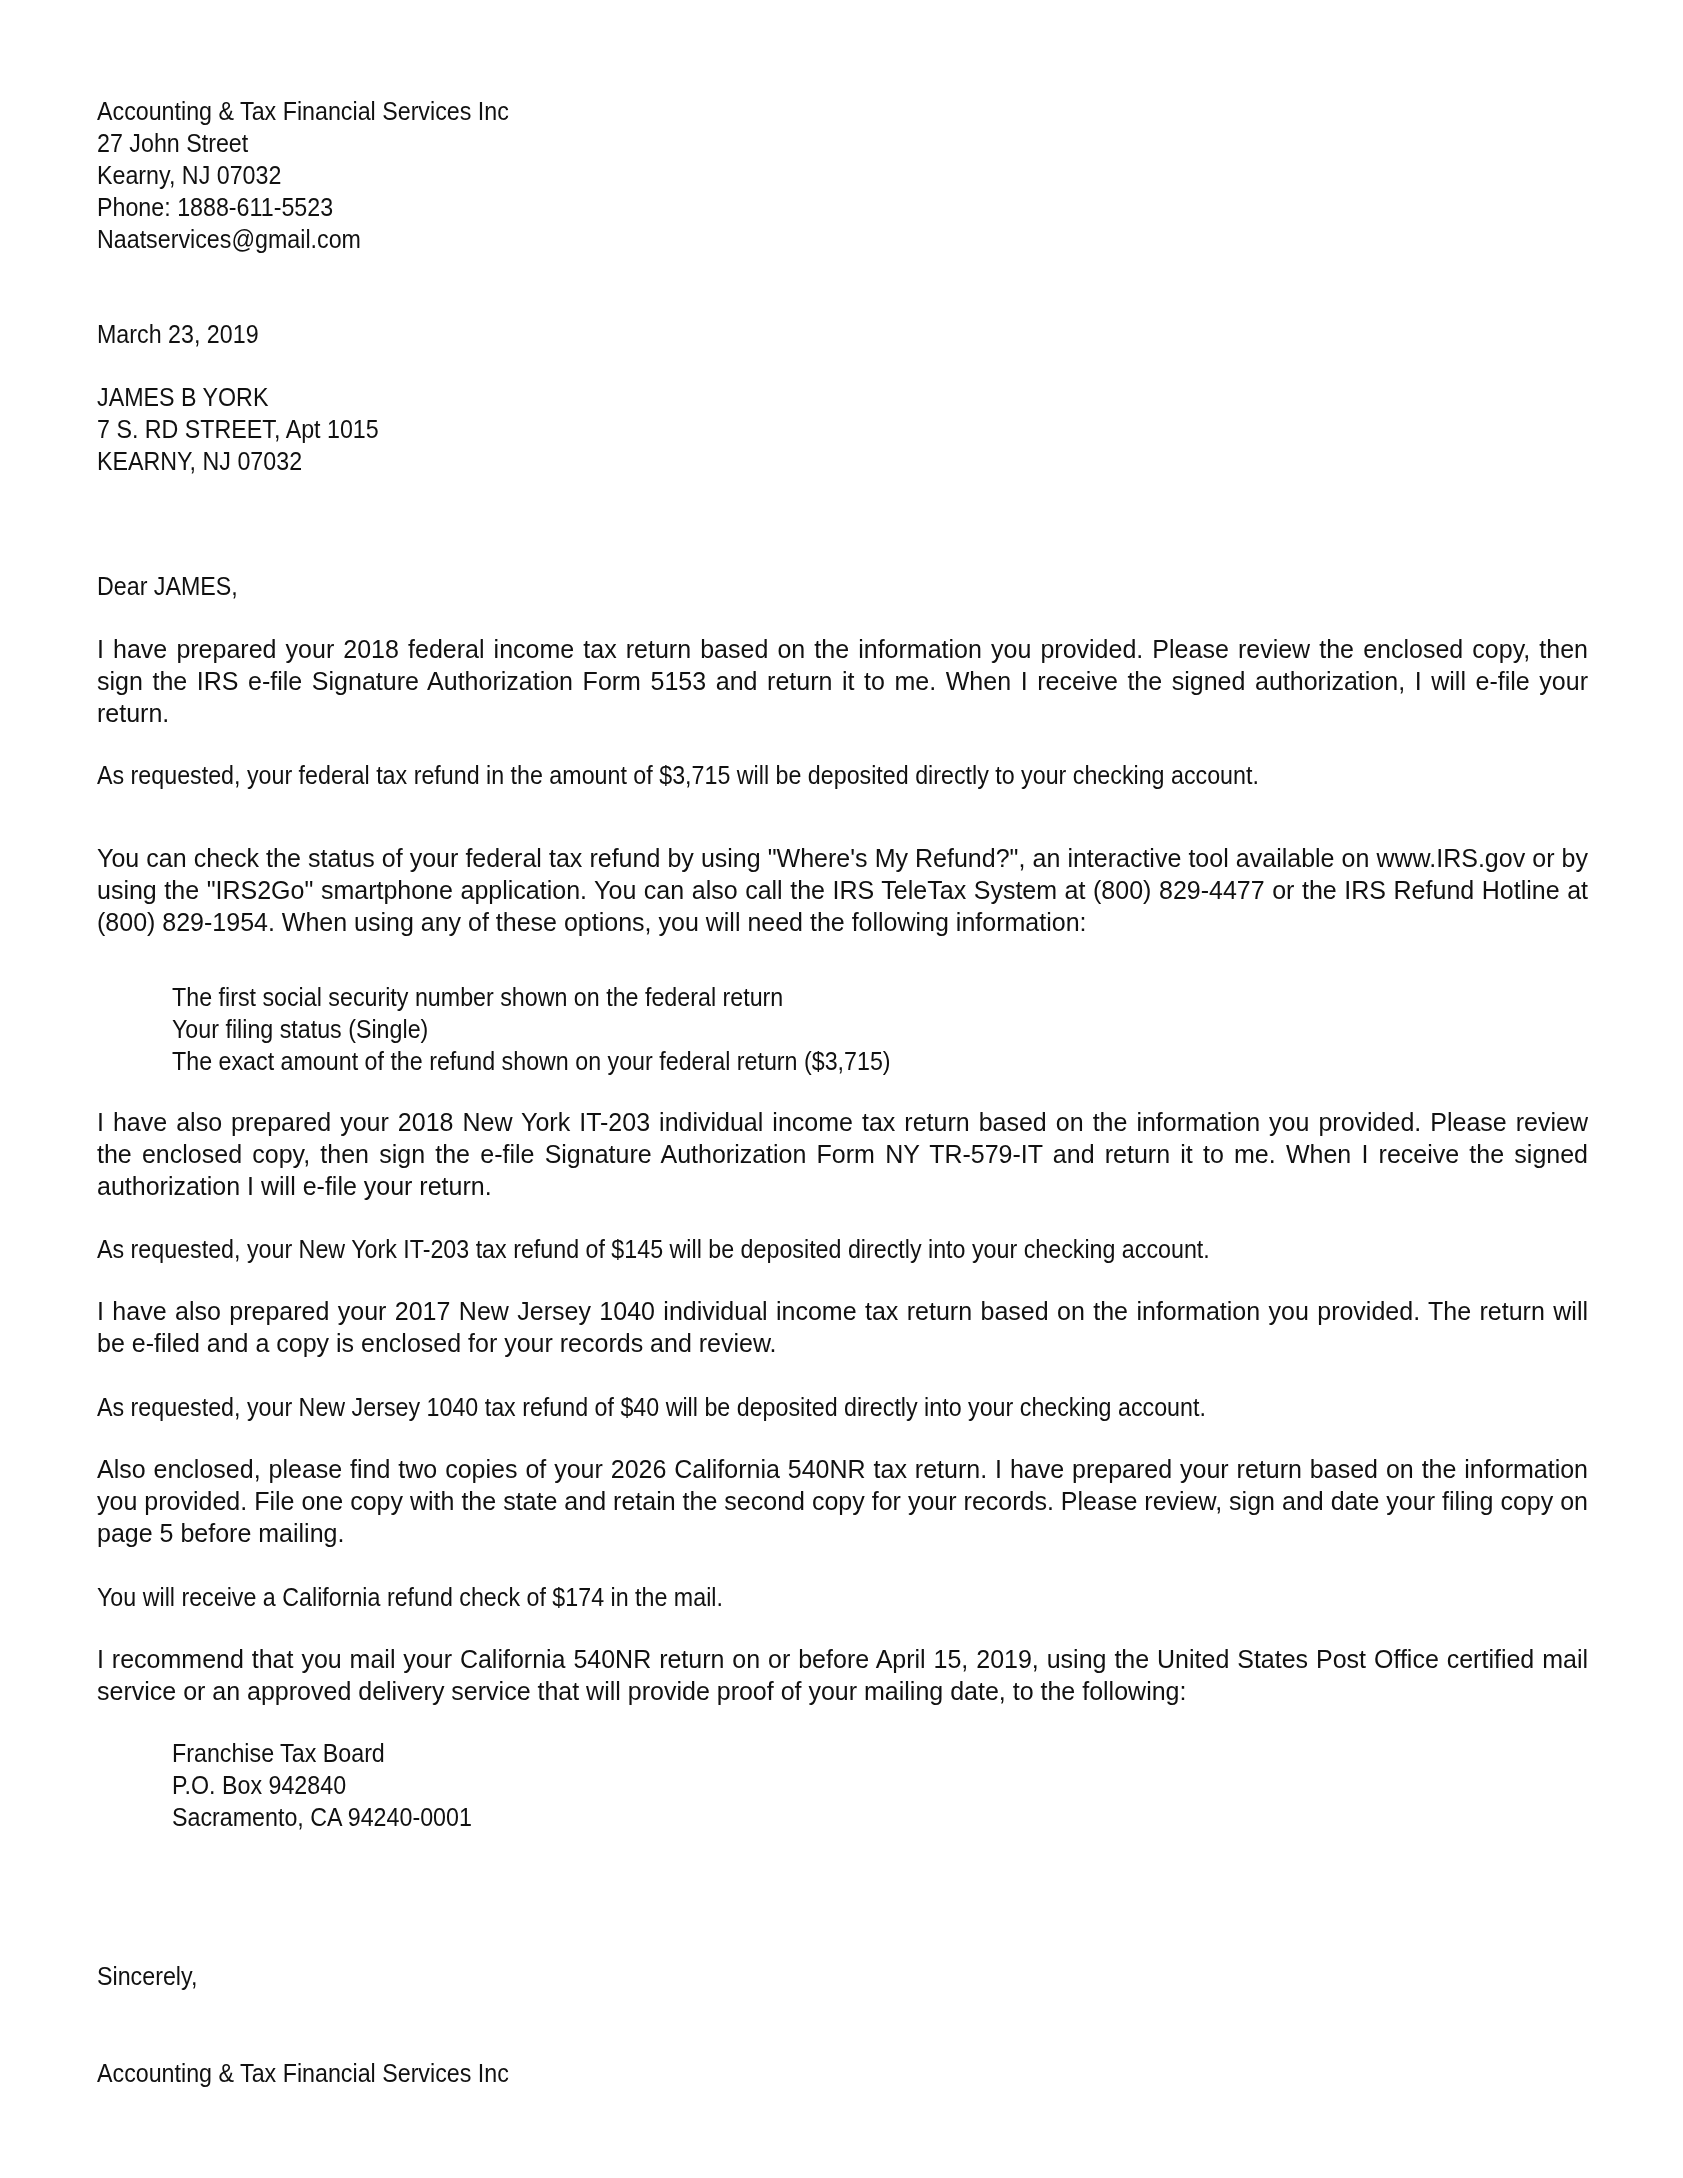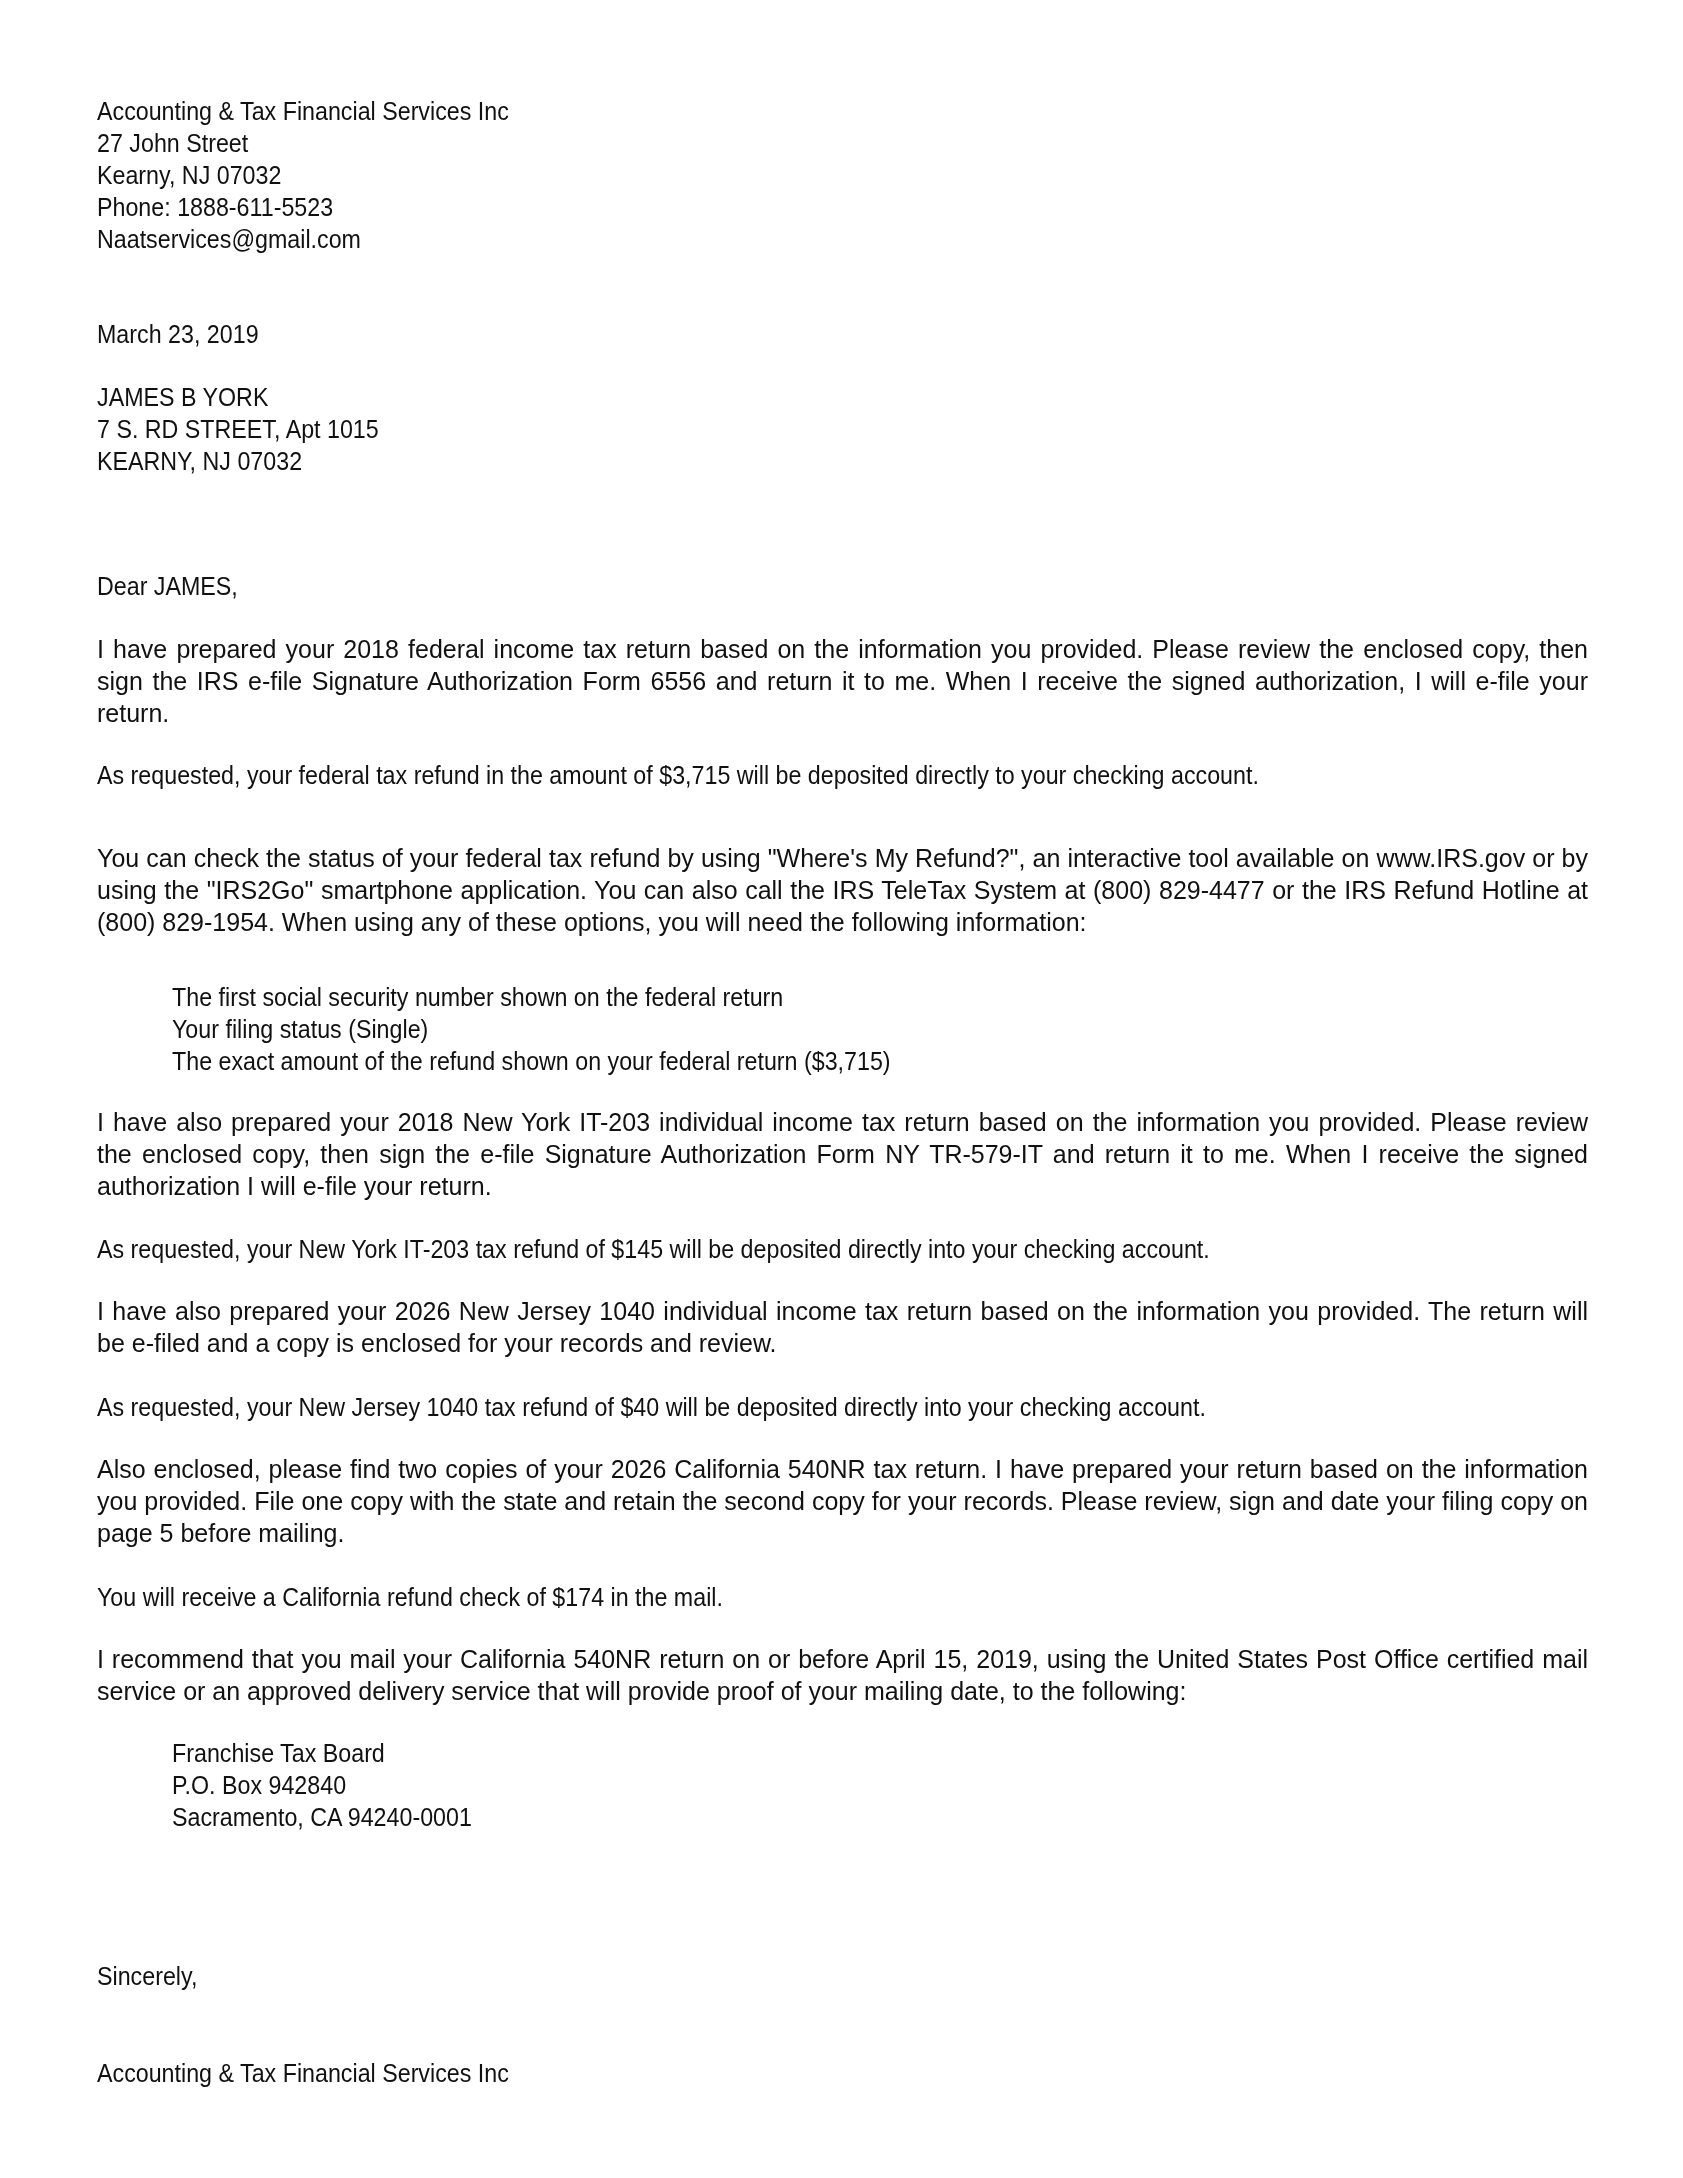--- a/index.html
+++ b/index.html
@@ -36,37 +36,37 @@
   <div class="blk cond" style="top:381px;">
     <span class="line">JAMES B YORK</span>
     <span class="line">7 S. RD STREET, Apt 1015</span>
     <span class="line">KEARNY, NJ 07032</span>
   </div>
 
   <div class="blk cond" style="top:570px;">
     <span class="line">Dear JAMES,</span>
   </div>
 
-  <p class="blk just" style="top:633px;">I have prepared your 2018 federal income tax return based on the information you provided. Please review the enclosed copy, then sign the IRS e-file Signature Authorization Form 6556 and return it to me. When I receive the signed authorization, I will e-file your return.</p>
+  <p class="blk just" style="top:633px;">I have prepared your 2018 federal income tax return based on the information you provided. Please review the enclosed copy, then sign the IRS e-file Signature Authorization Form 5153 and return it to me. When I receive the signed authorization, I will e-file your return.</p>
 
   <p class="blk cond" style="top:759px;">As requested, your federal tax refund in the amount of $3,715 will be deposited directly to your checking account.</p>
 
   <p class="blk just" style="top:823px;margin-top:19px;">You can check the status of your federal tax refund by using "Where's My Refund?", an interactive tool available on www.IRS.gov or by using the "IRS2Go" smartphone application. You can also call the IRS TeleTax System at (800) 829-4477 or the IRS Refund Hotline at (800) 829-1954. When using any of these options, you will need the following information:</p>
 
   <div class="blk indent cond" style="top:981px;">
     <span class="line">The first social security number shown on the federal return</span>
     <span class="line">Your filing status (Single)</span>
     <span class="line">The exact amount of the refund shown on your federal return ($3,715)</span>
   </div>
 
   <p class="blk just" style="top:1106px;">I have also prepared your 2018 New York IT-203 individual income tax return based on the information you provided. Please review the enclosed copy, then sign the e-file Signature Authorization Form NY TR-579-IT and return it to me. When I receive the signed authorization I will e-file your return.</p>
 
   <p class="blk cond" style="top:1233px;">As requested, your New York IT-203 tax refund of $145 will be deposited directly into your checking account.</p>
 
-  <p class="blk just" style="top:1295px;">I have also prepared your 2026 New Jersey 1040 individual income tax return based on the information you provided. The return will be e-filed and a copy is enclosed for your records and review.</p>
+  <p class="blk just" style="top:1295px;">I have also prepared your 2017 New Jersey 1040 individual income tax return based on the information you provided. The return will be e-filed and a copy is enclosed for your records and review.</p>
 
   <p class="blk cond" style="top:1391px;">As requested, your New Jersey 1040 tax refund of $40 will be deposited directly into your checking account.</p>
 
   <p class="blk just" style="top:1453px;">Also enclosed, please find two copies of your 2026 California 540NR tax return. I have prepared your return based on the information you provided. File one copy with the state and retain the second copy for your records. Please review, sign and date your filing copy on page 5 before mailing.</p>
 
   <p class="blk cond" style="top:1581px;">You will receive a California refund check of $174 in the mail.</p>
 
   <p class="blk just" style="top:1643px;">I recommend that you mail your California 540NR return on or before April 15, 2019, using the United States Post Office certified mail service or an approved delivery service that will provide proof of your mailing date, to the following:</p>
 
   <div class="blk indent cond" style="top:1737px;">

